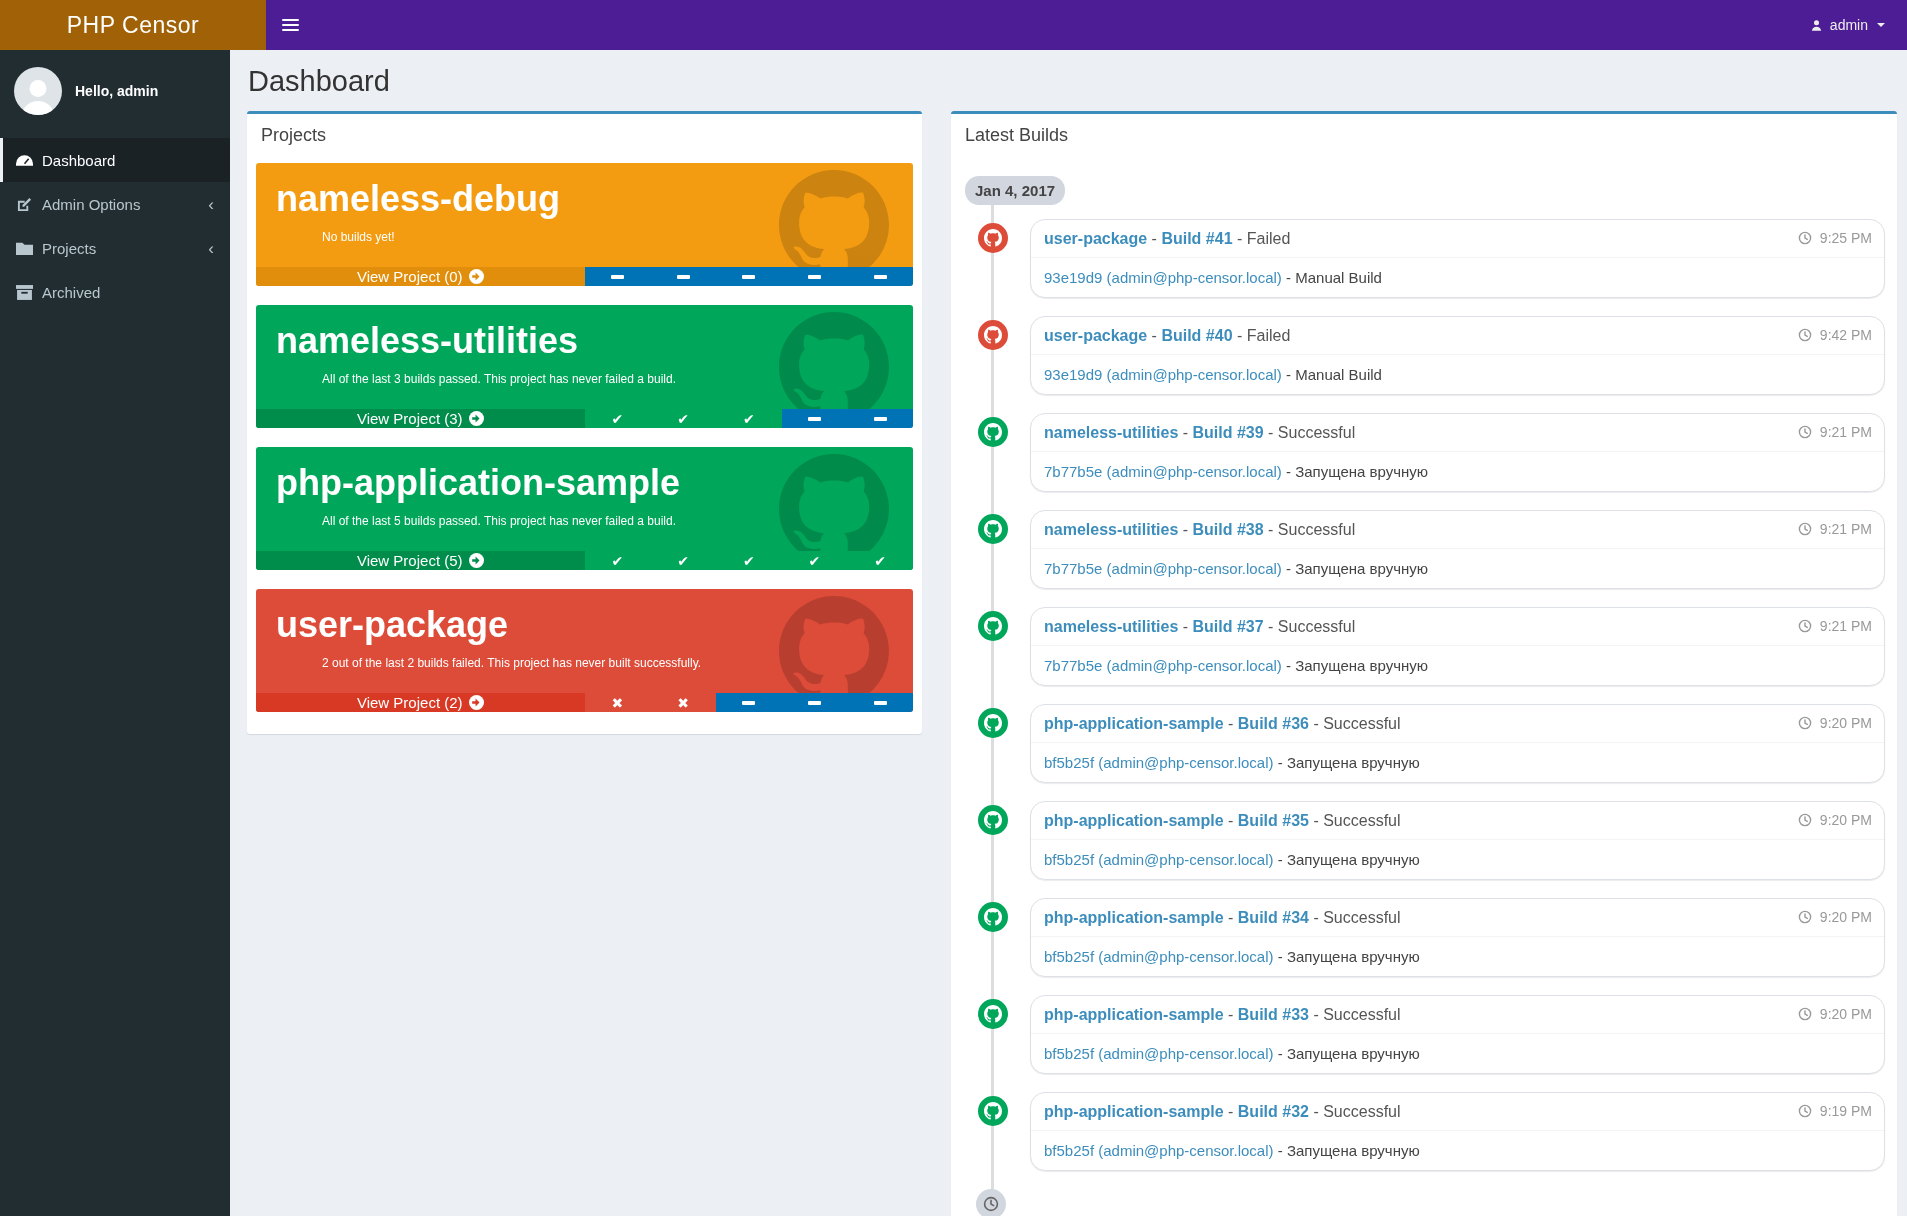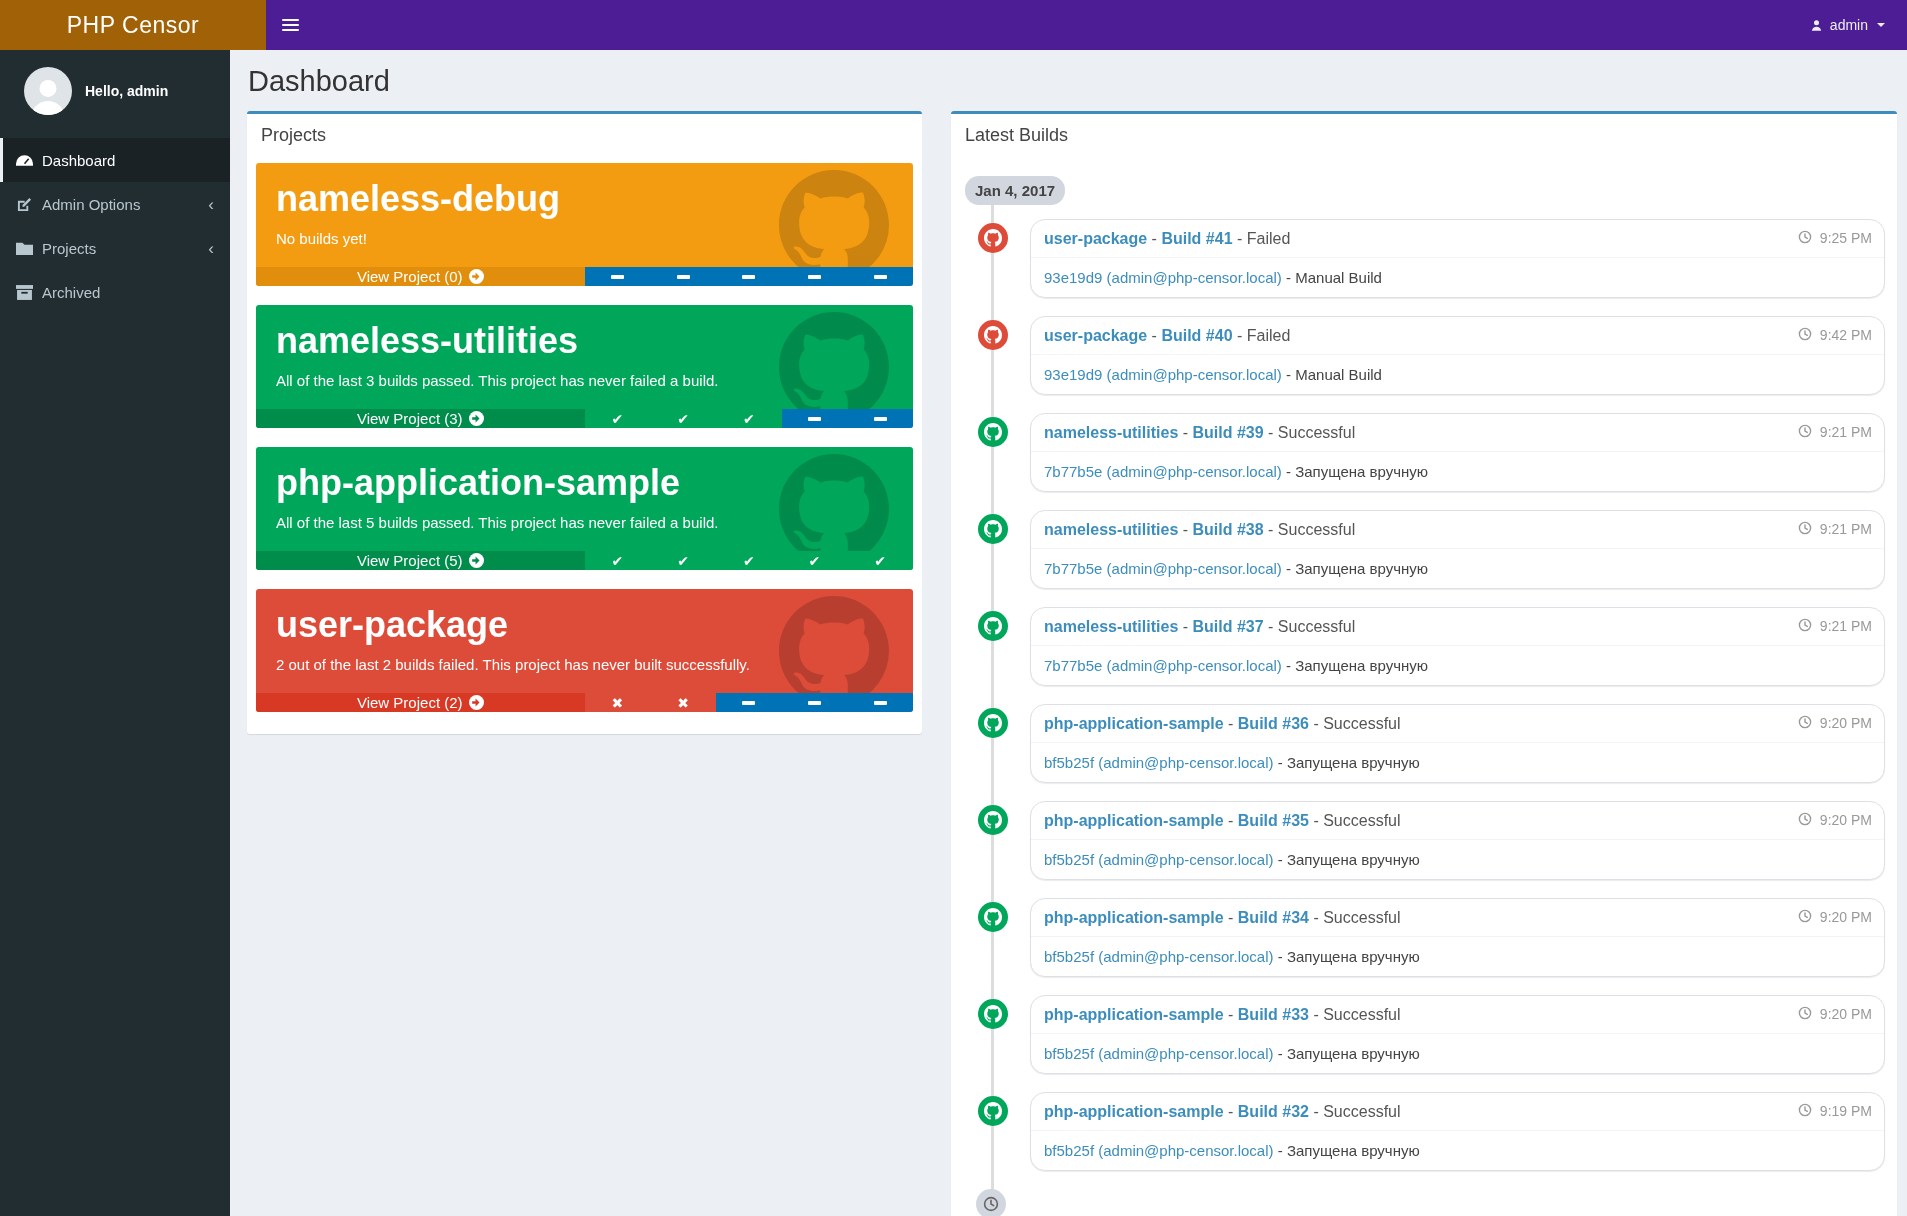--- a/index.html
+++ b/index.html
@@ -19,21 +19,21 @@
                align-items:center; justify-content:center; cursor:pointer; }
   .hamburger span { width:17px; height:2px; background:#fff; border-radius:1px; }
   .user-menu { display:flex; align-items:center; gap:7px; padding:0 22px; height:50px;
                color:#eee; font-size:14px; cursor:pointer; }
   .user-menu svg { width:13px; height:13px; fill:#eee; }
   .caret { width:0; height:0; border-left:4px solid transparent; border-right:4px solid transparent;
            border-top:4px solid #eee; margin-left:2px; }
 
   
   .sidebar { position:fixed; top:50px; left:0; bottom:0; width:230px; background:#222d32; z-index:40; }
-  .user-panel { display:flex; align-items:center; gap:13px; padding:17px 24px; }
+  .user-panel { display:flex; align-items:center; gap:13px; padding:17px 14px; }
   .avatar { width:48px; height:48px; border-radius:50%; background:#dfe4e8; overflow:hidden;
             display:flex; align-items:flex-end; justify-content:center; }
   .avatar svg { width:40px; height:40px; fill:#fff; }
   .greeting { color:#fff; font-size:14px; font-weight:bold; }
   .menu { margin-top:6px; list-style:none; }
   .menu-item { display:flex; align-items:center; height:44px; padding-left:13px;
                color:#b8c7ce; font-size:15px; cursor:pointer; border-left:3px solid transparent; }
   .menu-item svg { width:17px; height:15px; fill:#b8c7ce; margin-right:9px; flex:none; }
   .menu-item.active { background:#1a2226; color:#fff; border-left-color:#ecf0f5; }
   .menu-item.active svg { fill:#fff; }
@@ -52,21 +52,21 @@
   .panel-builds { flex:1; }
 
   
   .projects-body { padding:9px 9px 3px; }
   .project-card { position:relative; overflow:hidden; border-radius:3px; color:#fff; margin-bottom:19px; }
   .card--warning { background:#f39c12; }
   .card--success { background:#00a65a; }
   .card--danger  { background:#dd4b39; }
   .card-body { padding:15px 20px 11px; min-height:104px; }
   .card-title { font-size:36px; font-weight:700; line-height:1.15; margin-bottom:11px; }
-  .card-summary { font-size:15px; }
+  .card-summary { font-size:12px;margin-left:46px; }
   .card-watermark { position:absolute; right:24px; top:7px; width:110px; height:110px; }
   .card-watermark svg { width:110px; height:110px; fill:#000; opacity:.16; }
   .card-footer { position:relative; display:flex; height:19px; }
   .view-btn { flex:0 0 50%; display:flex; align-items:center; justify-content:center; gap:6px;
               font-size:15px; color:#fff; cursor:pointer; }
   .card--warning .view-btn { background:#e08e0b; color:#fff; }
   .card--success .view-btn { background:#008d4c; }
   .card--danger  .view-btn { background:#d73925; }
   .view-btn svg { width:15px; height:15px; }
   .view-btn .arrow-bg { fill:#fff; }
@@ -92,21 +92,21 @@
   .entry-dot { position:absolute; left:-52px; top:4px; width:30px; height:30px; border-radius:50%;
                display:flex; align-items:center; justify-content:center; z-index:1; }
   .dot--success { background:#00a65a; }
   .dot--danger  { background:#dd4b39; }
   .entry-dot svg { width:18px; height:18px; fill:#fff; }
   .entry-box { background:#fff; border:1px solid #dde1e6; border-radius:15px;
                box-shadow:0 1px 1px rgba(0,0,0,.08); }
   .entry-header { position:relative; padding:10px 120px 9px 13px; font-size:16px; color:#555;
                   border-bottom:1px solid #f4f4f4; }
   .entry-header a { color:#3c8dbc; font-weight:700; }
-  .entry-time { position:absolute; right:12px; top:10px; display:flex; gap:8px;
+  .entry-time { position:absolute; right:12px; top:10px; display:flex; align-items:center; gap:8px;
                 color:#999; font-size:14px; }
   .entry-time svg { width:14px; height:14px; stroke:#999; }
   .entry-body { padding:11px 13px; font-size:15px; color:#444; }
   .entry-body a { color:#3c8dbc; font-weight:400; }
   .timeline-end { position:relative; z-index:1; margin-left:13px; width:30px; height:30px;
                   border-radius:50%; background:#d2d6de; display:flex; align-items:center;
                   justify-content:center; }
   .timeline-end svg { width:16px; height:16px; stroke:#666; }
 </style>
 </head>

